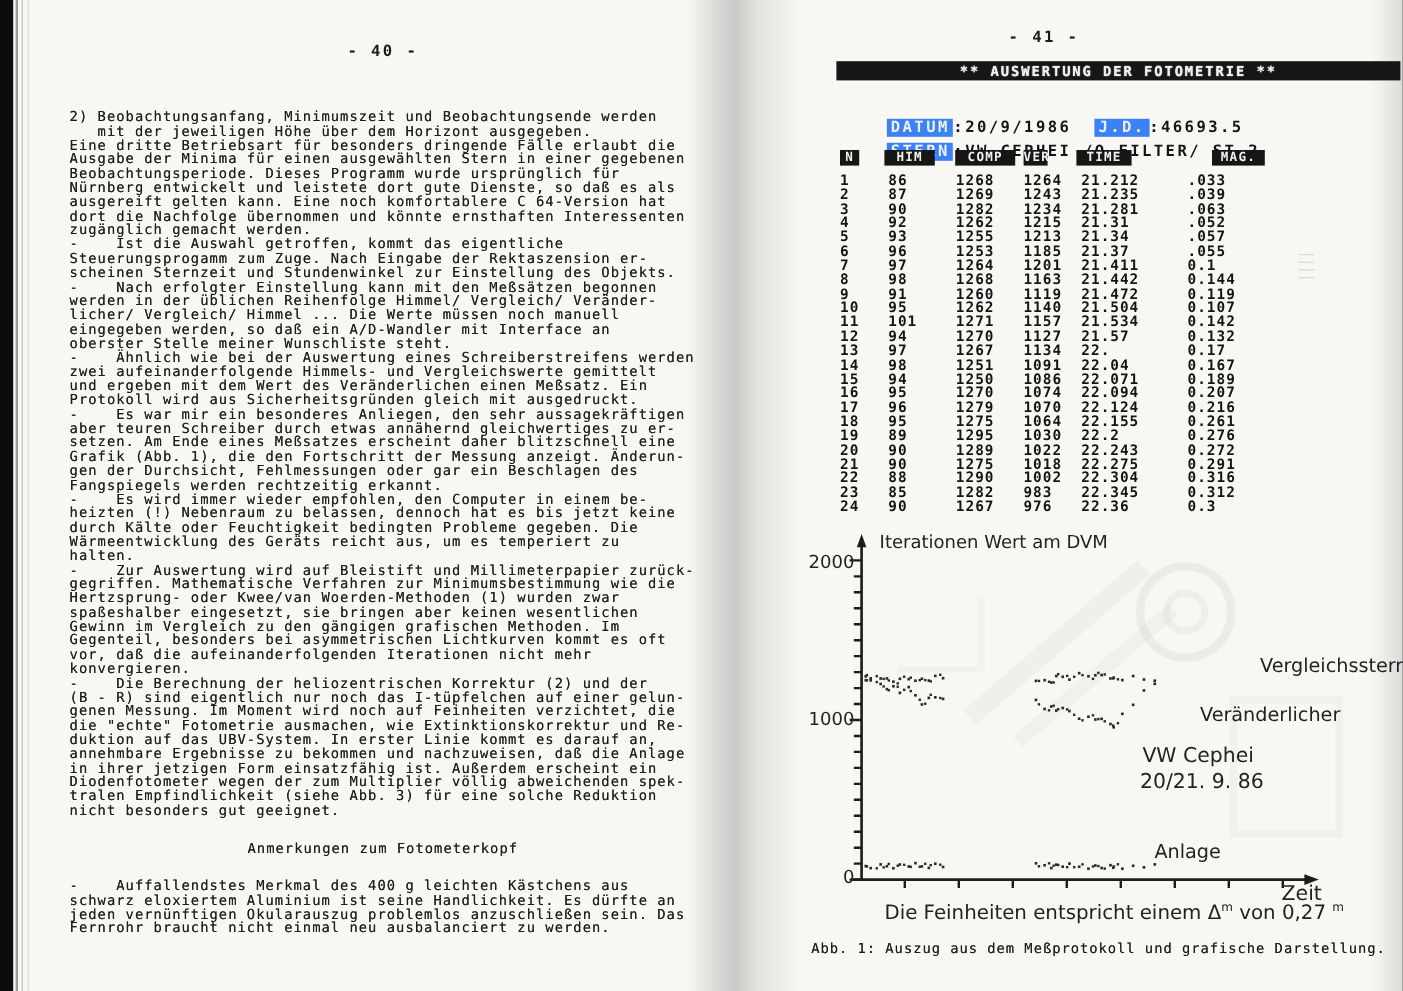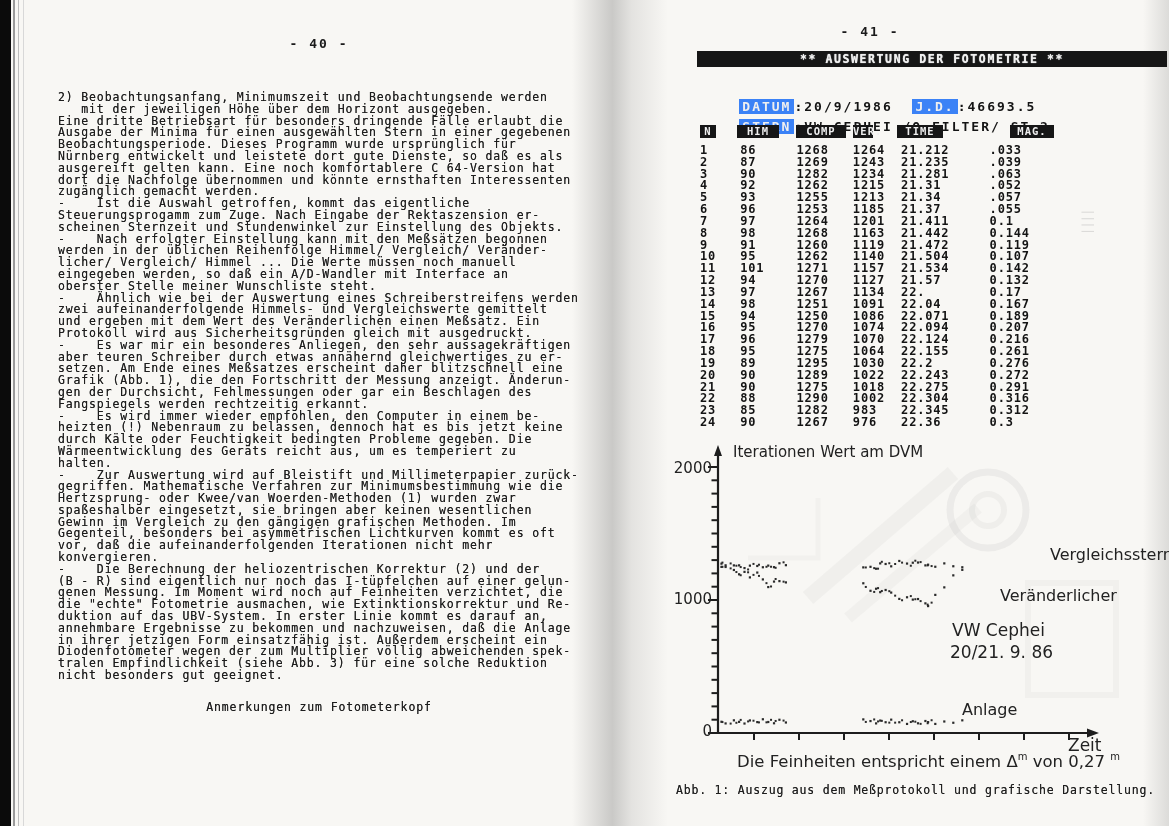--- a/index.html
+++ b/index.html
@@ -104,20 +104,24 @@
 die "echte" Fotometrie ausmachen, wie Extinktionskorrektur und Re-
 duktion auf das UBV-System. In erster Linie kommt es darauf an,
 annehmbare Ergebnisse zu bekommen und nachzuweisen, daß die Anlage
 in ihrer jetzigen Form einsatzfähig ist. Außerdem erscheint ein
 Diodenfotometer wegen der zum Multiplier völlig abweichenden spek-
 tralen Empfindlichkeit (siehe Abb. 3) für eine solche Reduktion
 nicht besonders gut geeignet.</div>
 
   <div id="page40-heading" class="typewriter">Anmerkungen zum Fotometerkopf</div>
 
+  <div id="page40-footer" class="typewriter">-    Auffallendstes Merkmal des 400 g leichten Kästchens aus
+schwarz eloxiertem Aluminium ist seine Handlichkeit. Es dürfte an
+jeden vernünftigen Okularauszug problemlos anzuschließen sein. Das
+Fernrohr braucht nicht einmal neu ausbalanciert zu werden.</div>
 
   <div class="pagenum" style="left:700px;top:24px;width:340px;">- 41 -</div>
 
   <div id="po-title" class="printout">** AUSWERTUNG DER FOTOMETRIE **</div>
 
   <div class="po-line printout" style="top:84px;">
     <span class="po-label">DATUM</span><span>:20/9/1986</span><span>&nbsp;&nbsp;</span><span class="po-label">J.D.</span><span>:46693.5</span>
   </div>
 
   <div class="po-line printout" style="top:104px;">

